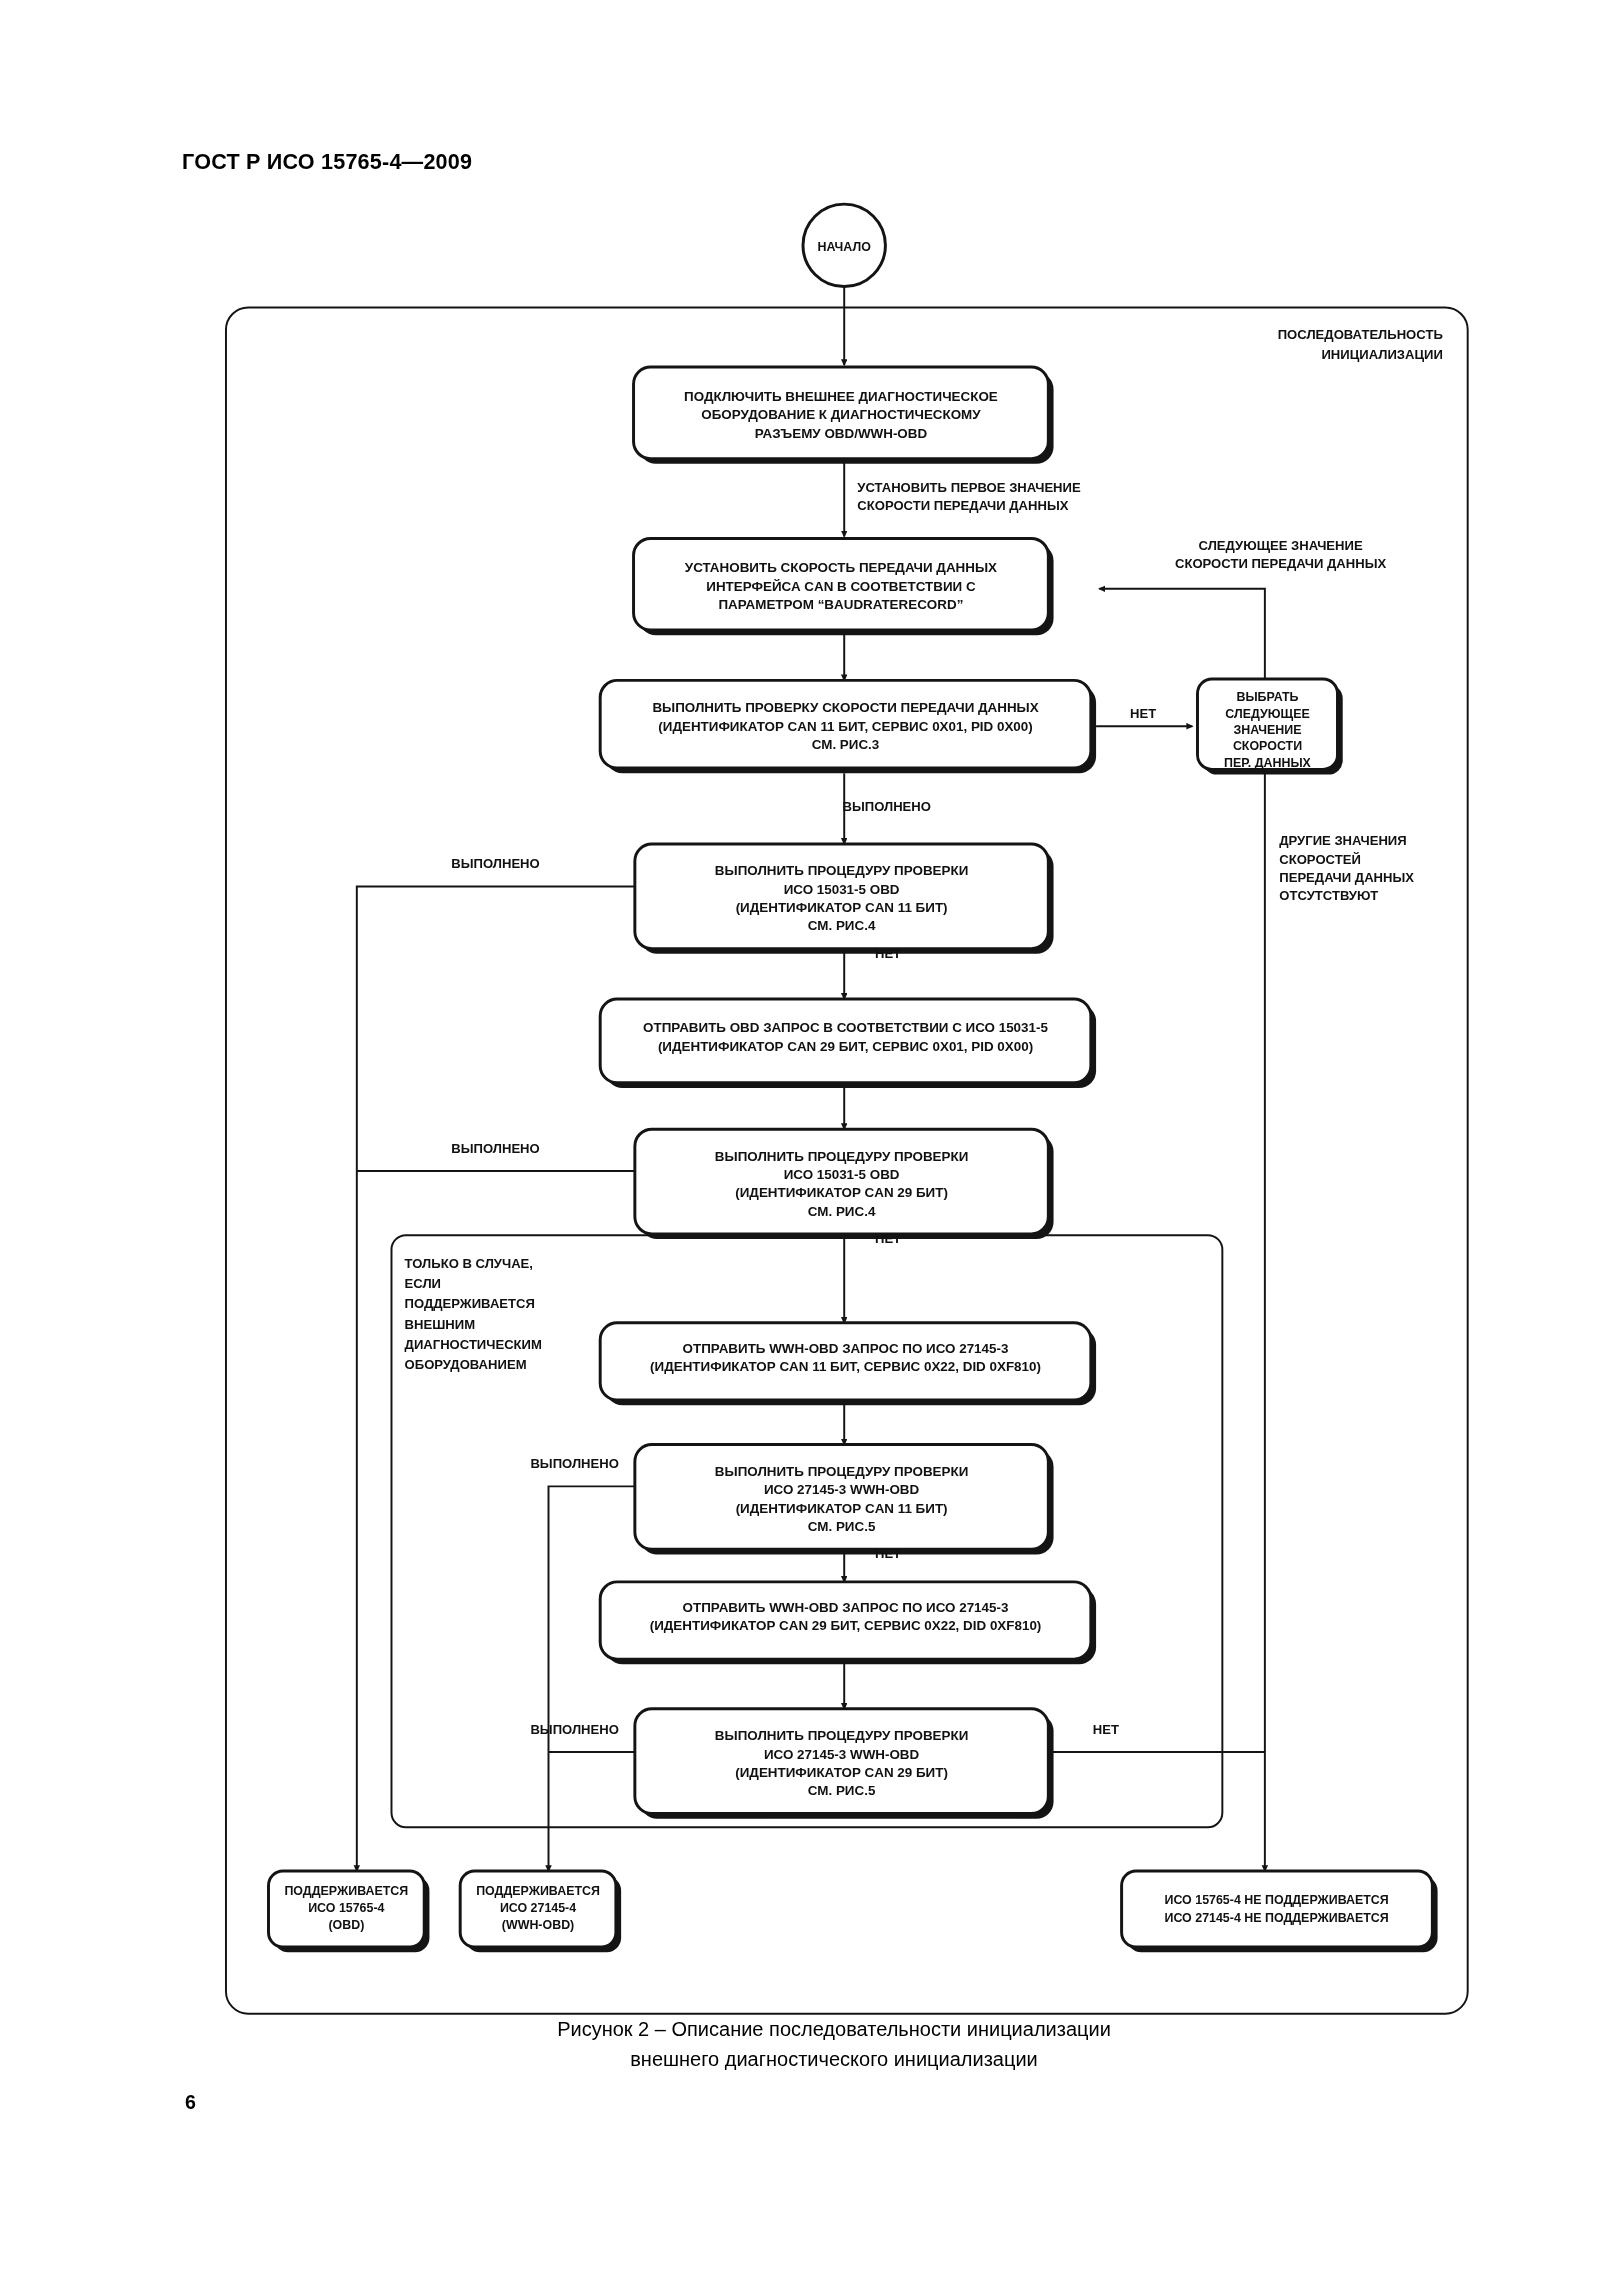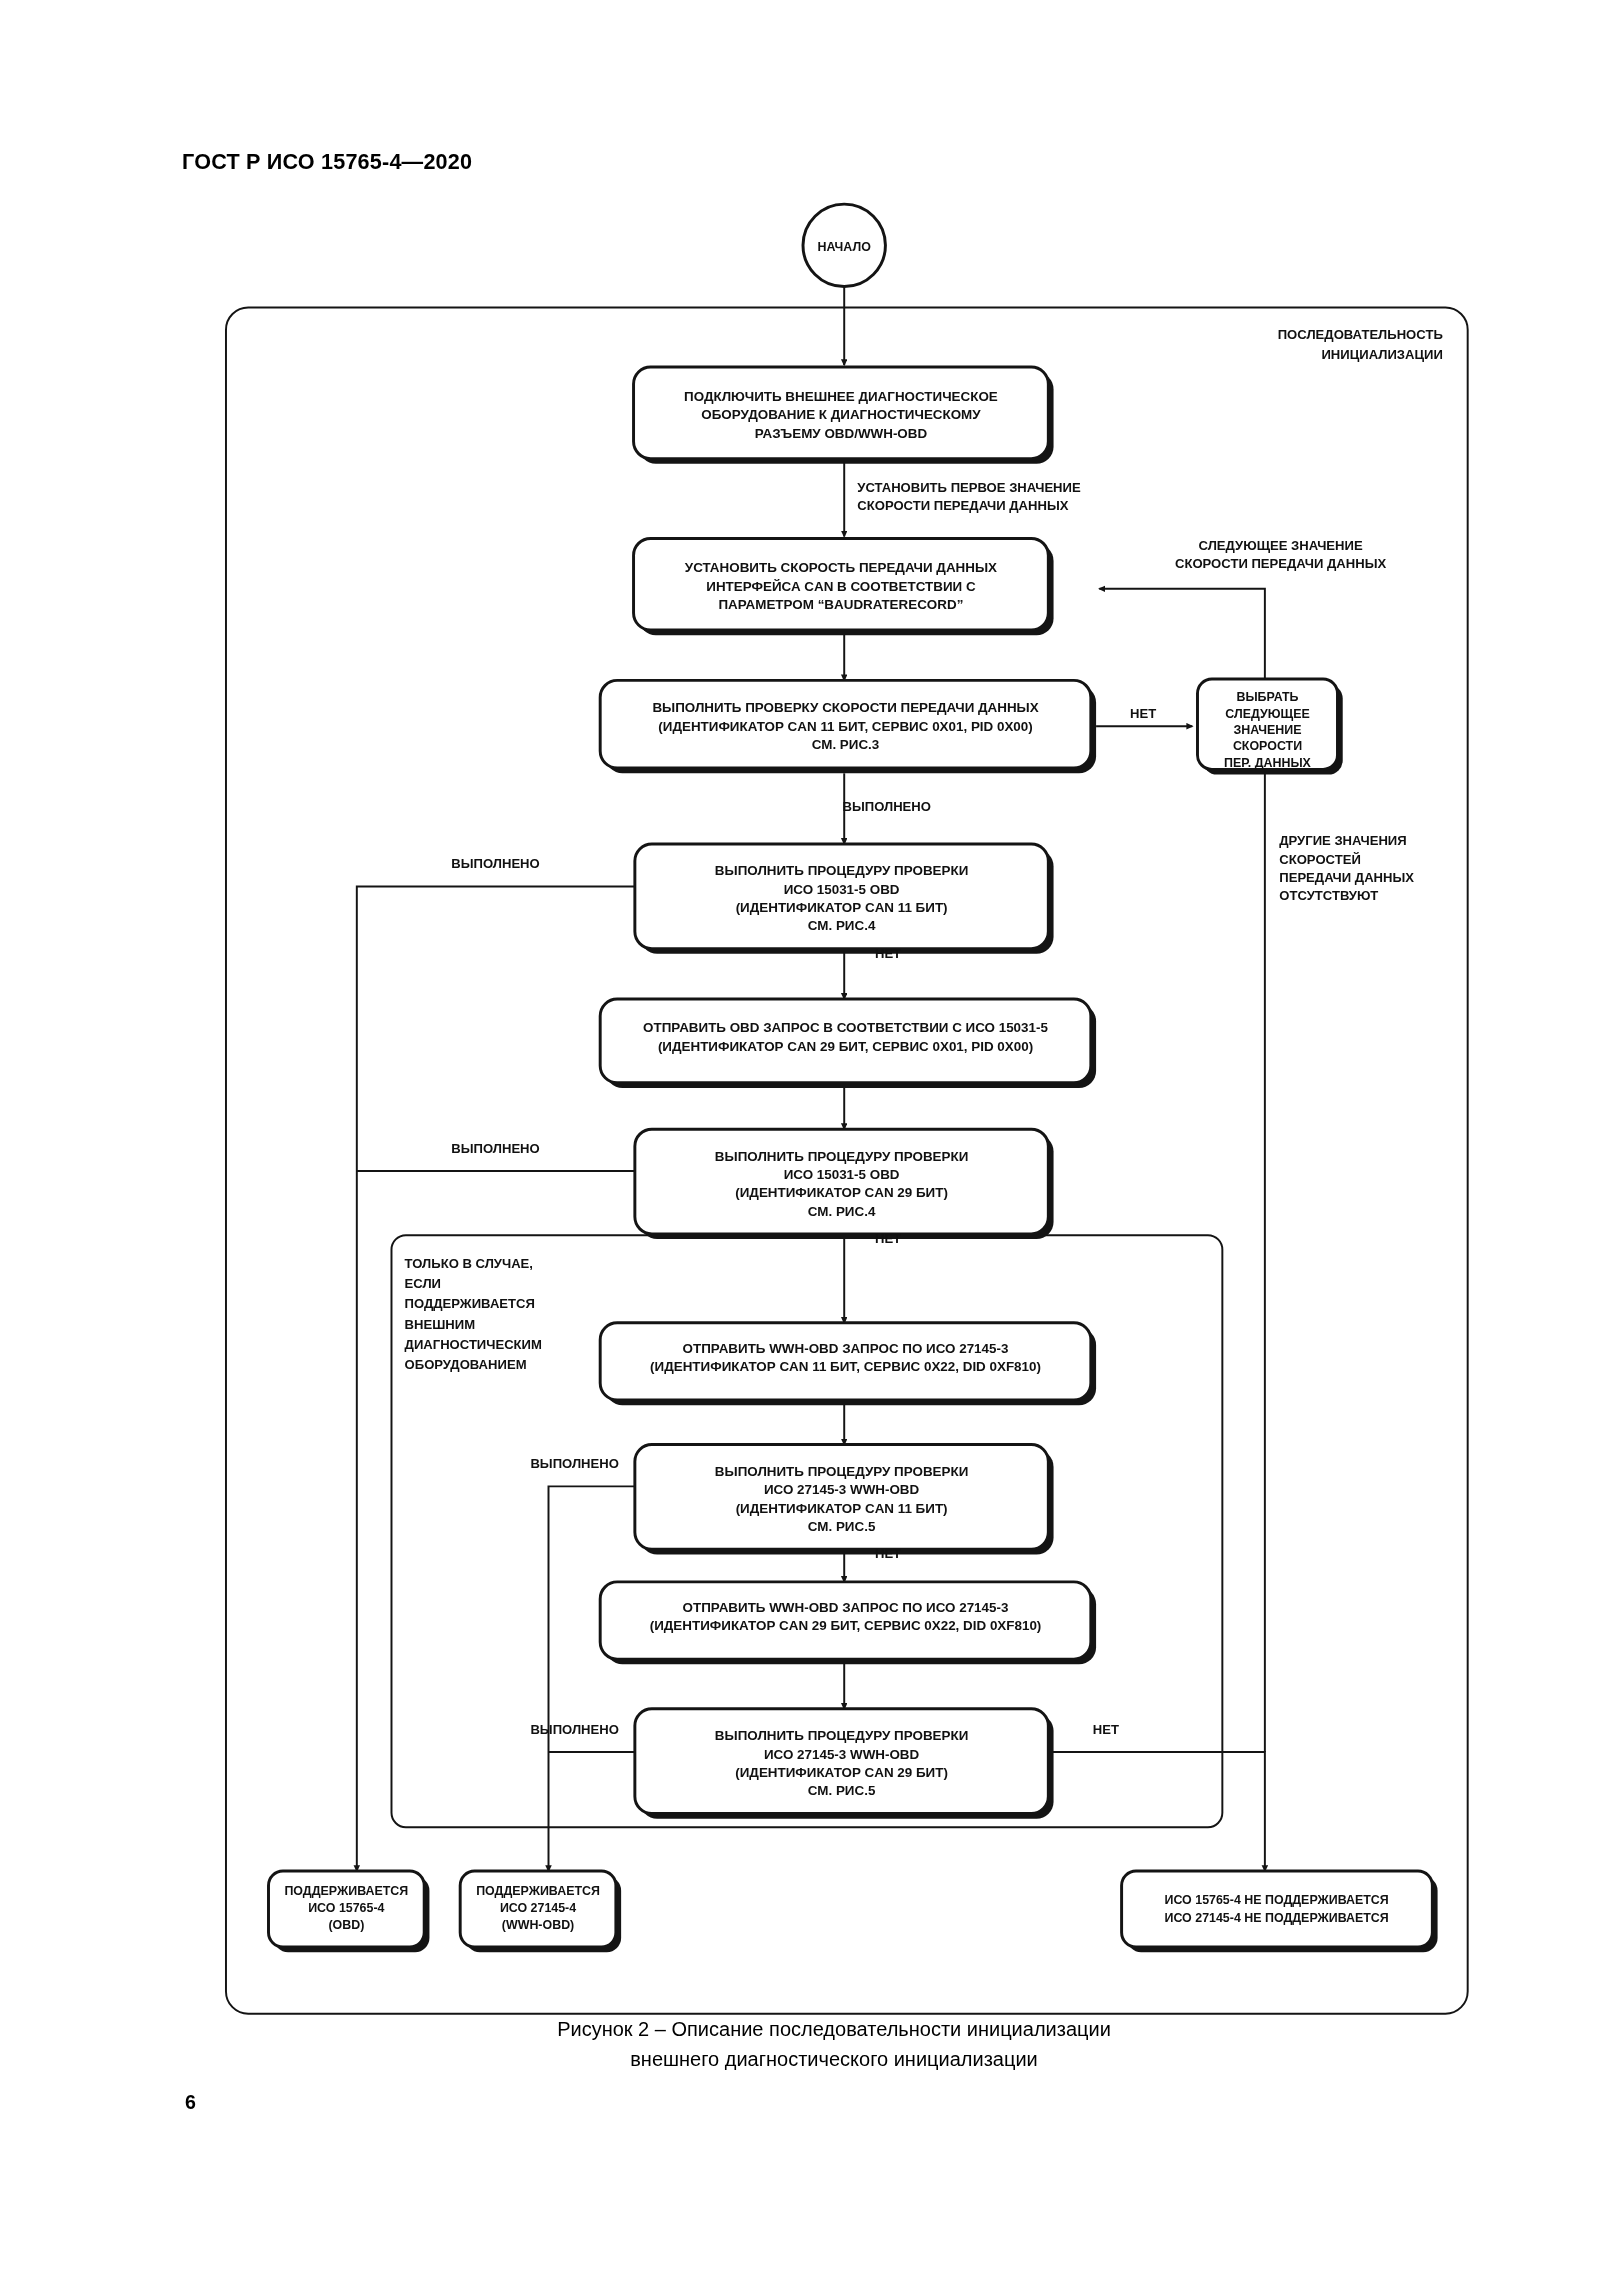--- a/index.html
+++ b/index.html
@@ -113,21 +113,21 @@
     stroke: #141414;
     stroke-width: 3;
     fill: none;
   }
 </style>
 </head>
 <body>
 
 <div class="page">
 
-  <div class="doc-header">ГОСТ Р ИСО 15765-4—2020</div>
+  <div class="doc-header">ГОСТ Р ИСО 15765-4—2009</div>
 
   <svg class="flow" viewBox="0 0 2480 3508">
     <defs>
       <marker id="arr" markerWidth="12" markerHeight="12" refX="9" refY="5" orient="auto" markerUnits="userSpaceOnUse">
         <path d="M0,0 L11,5 L0,10 z" fill="#141414"></path>
       </marker>
     </defs>
 
     <rect class="outer-rect" x="345" y="470" rx="34" ry="34" width="1898" height="2608"></rect>
     <text class="grp-label" x="2205" y="518">ПОСЛЕДОВАТЕЛЬНОСТЬ</text>

